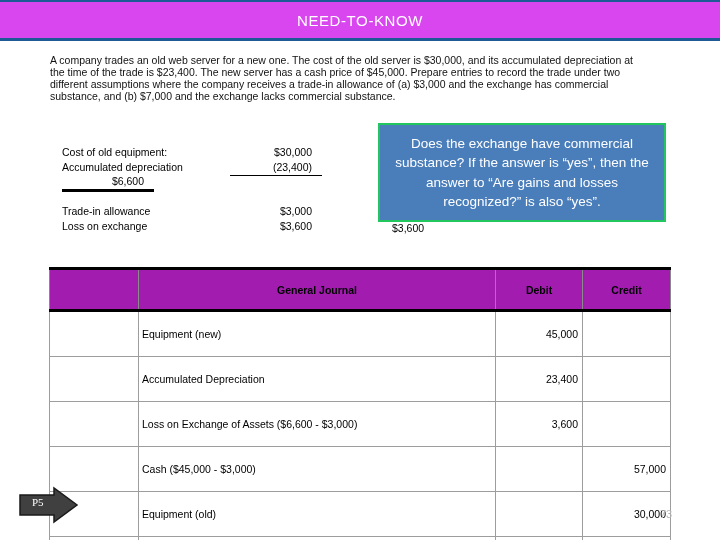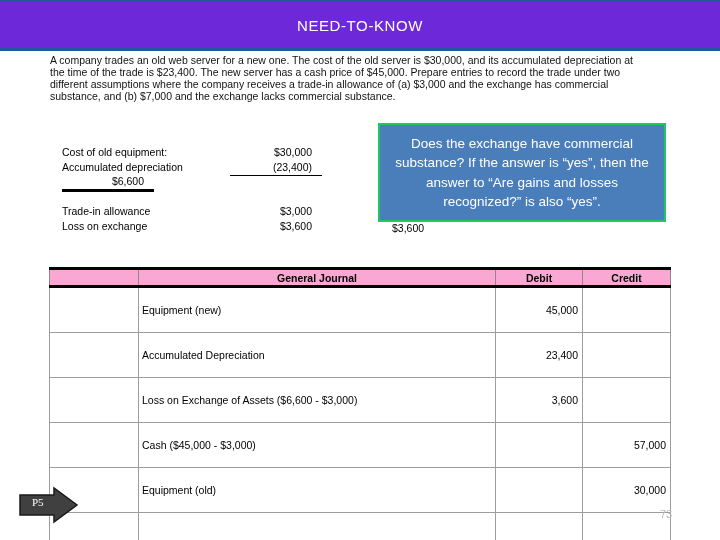--- a/index.html
+++ b/index.html
@@ -15,22 +15,22 @@
     overflow: hidden;
     color: #000000;
   }
 
   
   #header-banner {
     position: absolute;
     left: 0;
     top: 0;
     width: 720px;
-    height: 51px;
-    background: #6d28d9;
+    height: 41px;
+    background: #d946ef;
     border-top: 2px solid #1e5a96;
     border-bottom: 3px solid #1e5a96;
     box-sizing: border-box;
     display: flex;
     align-items: center;
     justify-content: center;
   }
   #header-title {
     color: #ffffff;
     font-size: 15px;
@@ -134,26 +134,26 @@
     border-collapse: collapse;
     table-layout: fixed;
     font-size: 10.5px;
   }
   #journal-table col.c-date   { width: 89px; }
   #journal-table col.c-desc   { width: 357px; }
   #journal-table col.c-debit  { width: 87px; }
   #journal-table col.c-credit { width: 88px; }
 
   #journal-table th {
-    background: #f9a8d4;
+    background: #a21caf;
     color: #000;
     font-weight: bold;
     font-size: 10.5px;
     height: 15px;
-    padding: 0;
+    padding: 12px;
     border-left: 1px solid #8a8a8a;
     border-right: 1px solid #8a8a8a;
     border-top: 3px solid #000;
     border-bottom: 3px solid #000;
     text-align: center;
   }
   #journal-table th.th-blank { }
   #journal-table td {
     height: 15px;
     padding: 16px 3px;

